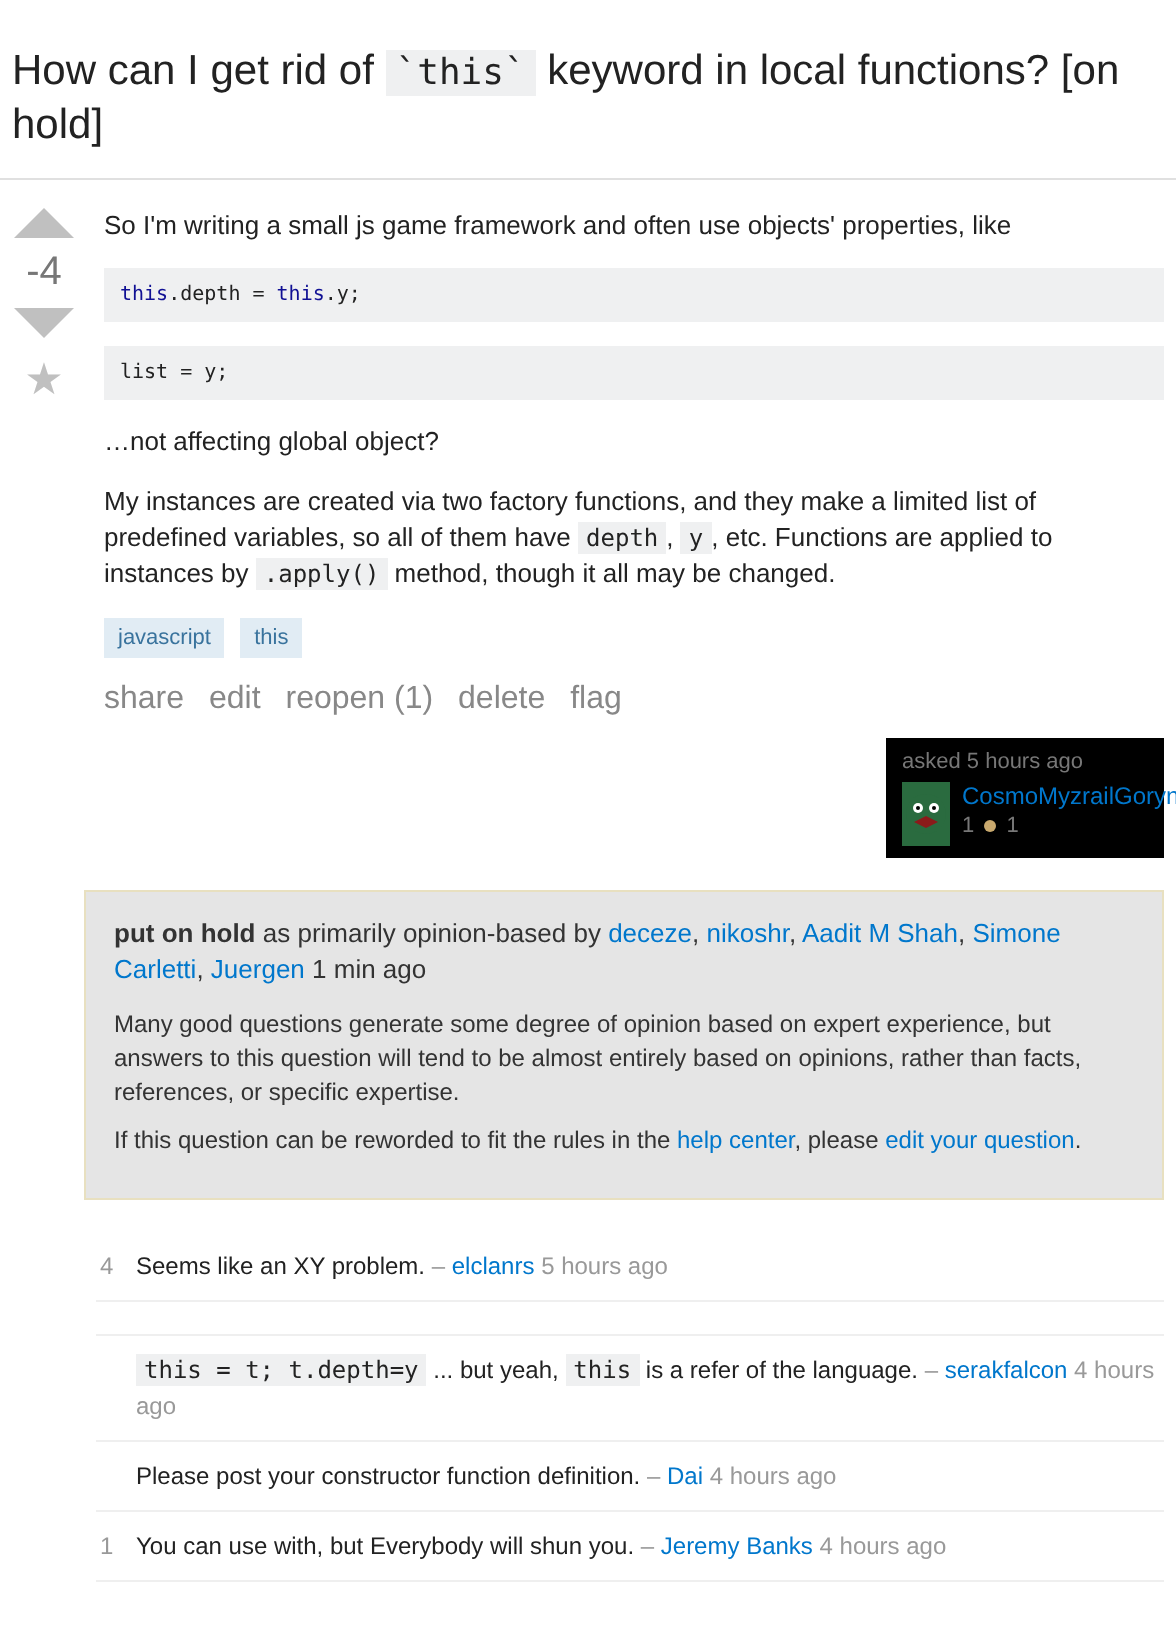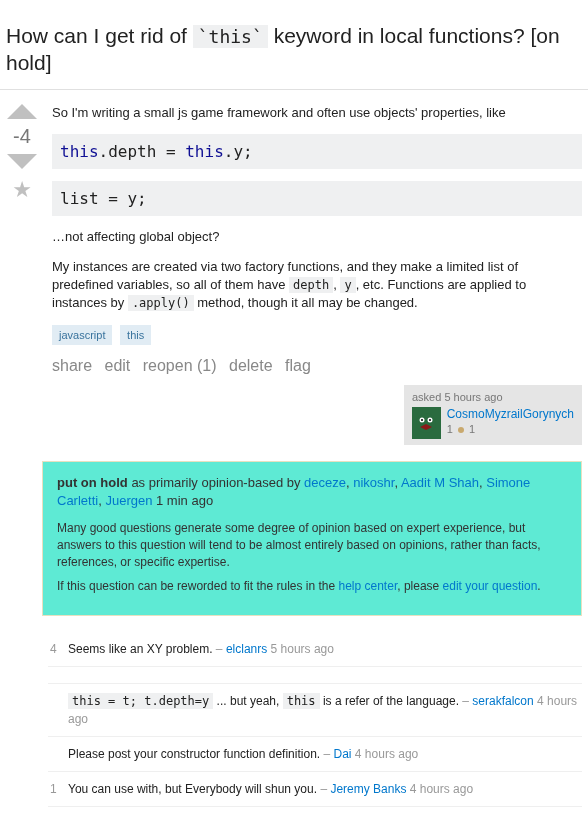--- a/index.html
+++ b/index.html
@@ -7,37 +7,37 @@
 .title{font-size:21px;font-weight:400;padding:22px 6px 12px;border-bottom:1px solid #e0e0e0;line-height:1.3}
 .title code{background:#eff0f1;padding:1px 5px;font-size:18px;font-family:Consolas,Menlo,monospace}
 .main{display:flex;padding-top:14px}
 .votes{width:44px;flex-shrink:0;text-align:center;padding-top:0}
 .arrow-up{width:0;height:0;border-left:15px solid transparent;border-right:15px solid transparent;border-bottom:15px solid #c0c0c0;margin:0 auto 6px;cursor:pointer}
 .arrow-down{width:0;height:0;border-left:15px solid transparent;border-right:15px solid transparent;border-top:15px solid #c0c0c0;margin:6px auto 8px;cursor:pointer}
 .score{font-size:20px;color:#777;font-weight:400}
 .star{color:#c0c0c0;font-size:22px;cursor:pointer}
 .content{flex:1;padding-left:8px;padding-right:6px}
 .content p{margin-bottom:12px;line-height:1.4;font-size:13px}
-.codeblock{background:#eff0f1;padding:8px;font-family:Consolas,Menlo,monospace;font-size:16px;margin-bottom:12px;white-space:pre}
+.codeblock{background:#eff0f1;padding:8px;font-family:Consolas,Menlo,monospace;font-size:10px;margin-bottom:12px;white-space:pre}
 code{background:#eff0f1;padding:1px 4px;font-family:Consolas,Menlo,monospace;font-size:12px}
 .hl-k{color:#101094}
 .hl-p{color:#222}
 .tags{margin:8px 0 12px}
 .tag{display:inline-block;background:#e1ecf4;color:#39739d;padding:4px 7px;font-size:11px;margin-right:4px;cursor:pointer}
 .actions{font-size:16px;color:#888;margin-bottom:10px}
 .actions span{margin-right:8px;cursor:pointer}
-.usercard{float:right;background:#e5e5e5;padding:6px 8px;width:178px;font-size:11px}
+.usercard{float:right;background:#000000;padding:6px 8px;width:139px;font-size:11px}
 .usercard .when{color:#777;margin-bottom:4px}
 .ucrow{display:flex;gap:6px}
 .avatar{width:32px;height:32px;background:#2a6b3f;display:flex;align-items:center;justify-content:center}
 .avatar svg{width:24px;height:24px}
 .uname{color:#0077cc;font-size:12px;cursor:pointer}
 .urep{color:#777;font-size:11px;margin-top:2px}
 .badge-dot{display:inline-block;width:6px;height:6px;border-radius:50%;background:#c9a96e;margin:0 2px}
-.notice{background:#5eead4;border:1px solid #e8e0c0;padding:12px 14px;margin:16px 6px 16px 42px;clear:both}
+.notice{background:#e5e5e5;border:1px solid #e8e0c0;padding:12px 14px;margin:16px 6px 16px 42px;clear:both}
 .notice p{font-size:12px;line-height:1.4;margin-bottom:8px;color:#333}
 .notice .hdr{font-size:13px;margin-bottom:10px}
 .notice b{font-weight:bold}
 .link{color:#0077cc;cursor:pointer}
 .comments{margin-left:42px;padding:0 6px}
 .comment{display:flex;border-bottom:1px solid #efefef;padding:8px 0;font-size:12px;line-height:1.5}
 .cvote{width:20px;flex-shrink:0;color:#999;font-size:12px;text-align:left;padding-left:2px}
 .cbody{flex:1;color:#222}
 .cbody .user{color:#0077cc;cursor:pointer}
 .cbody .time{color:#999}

